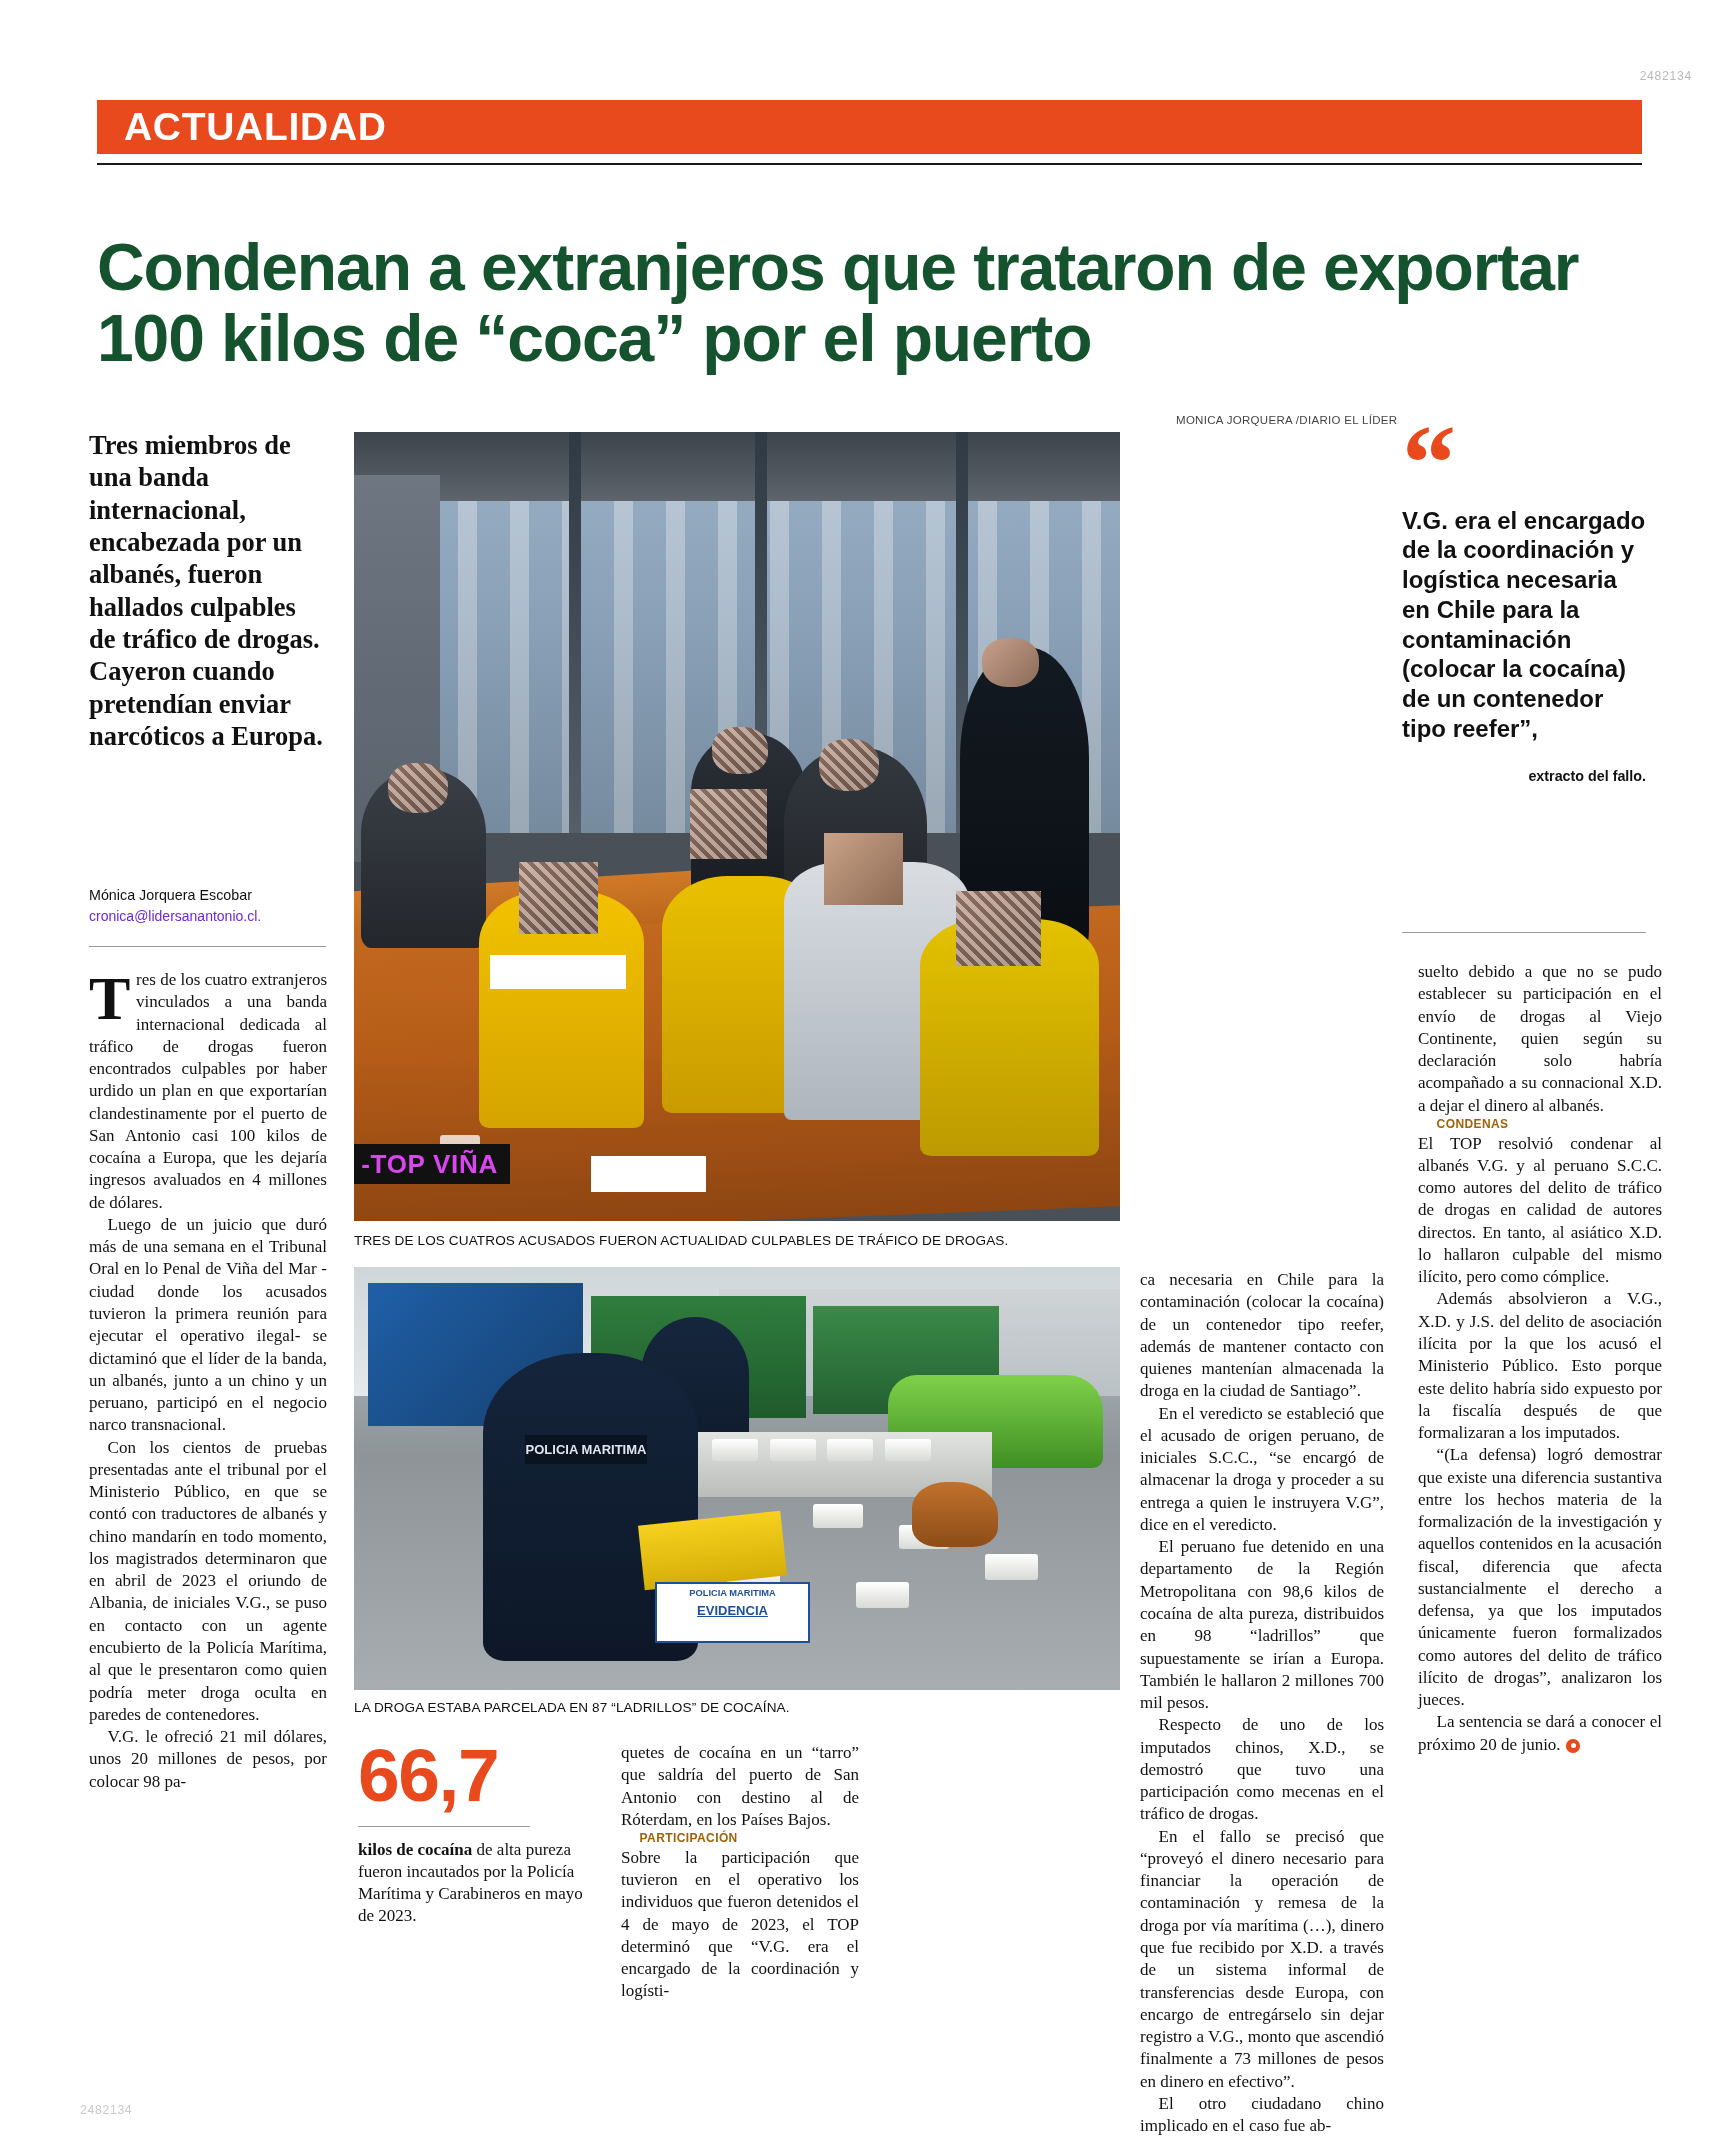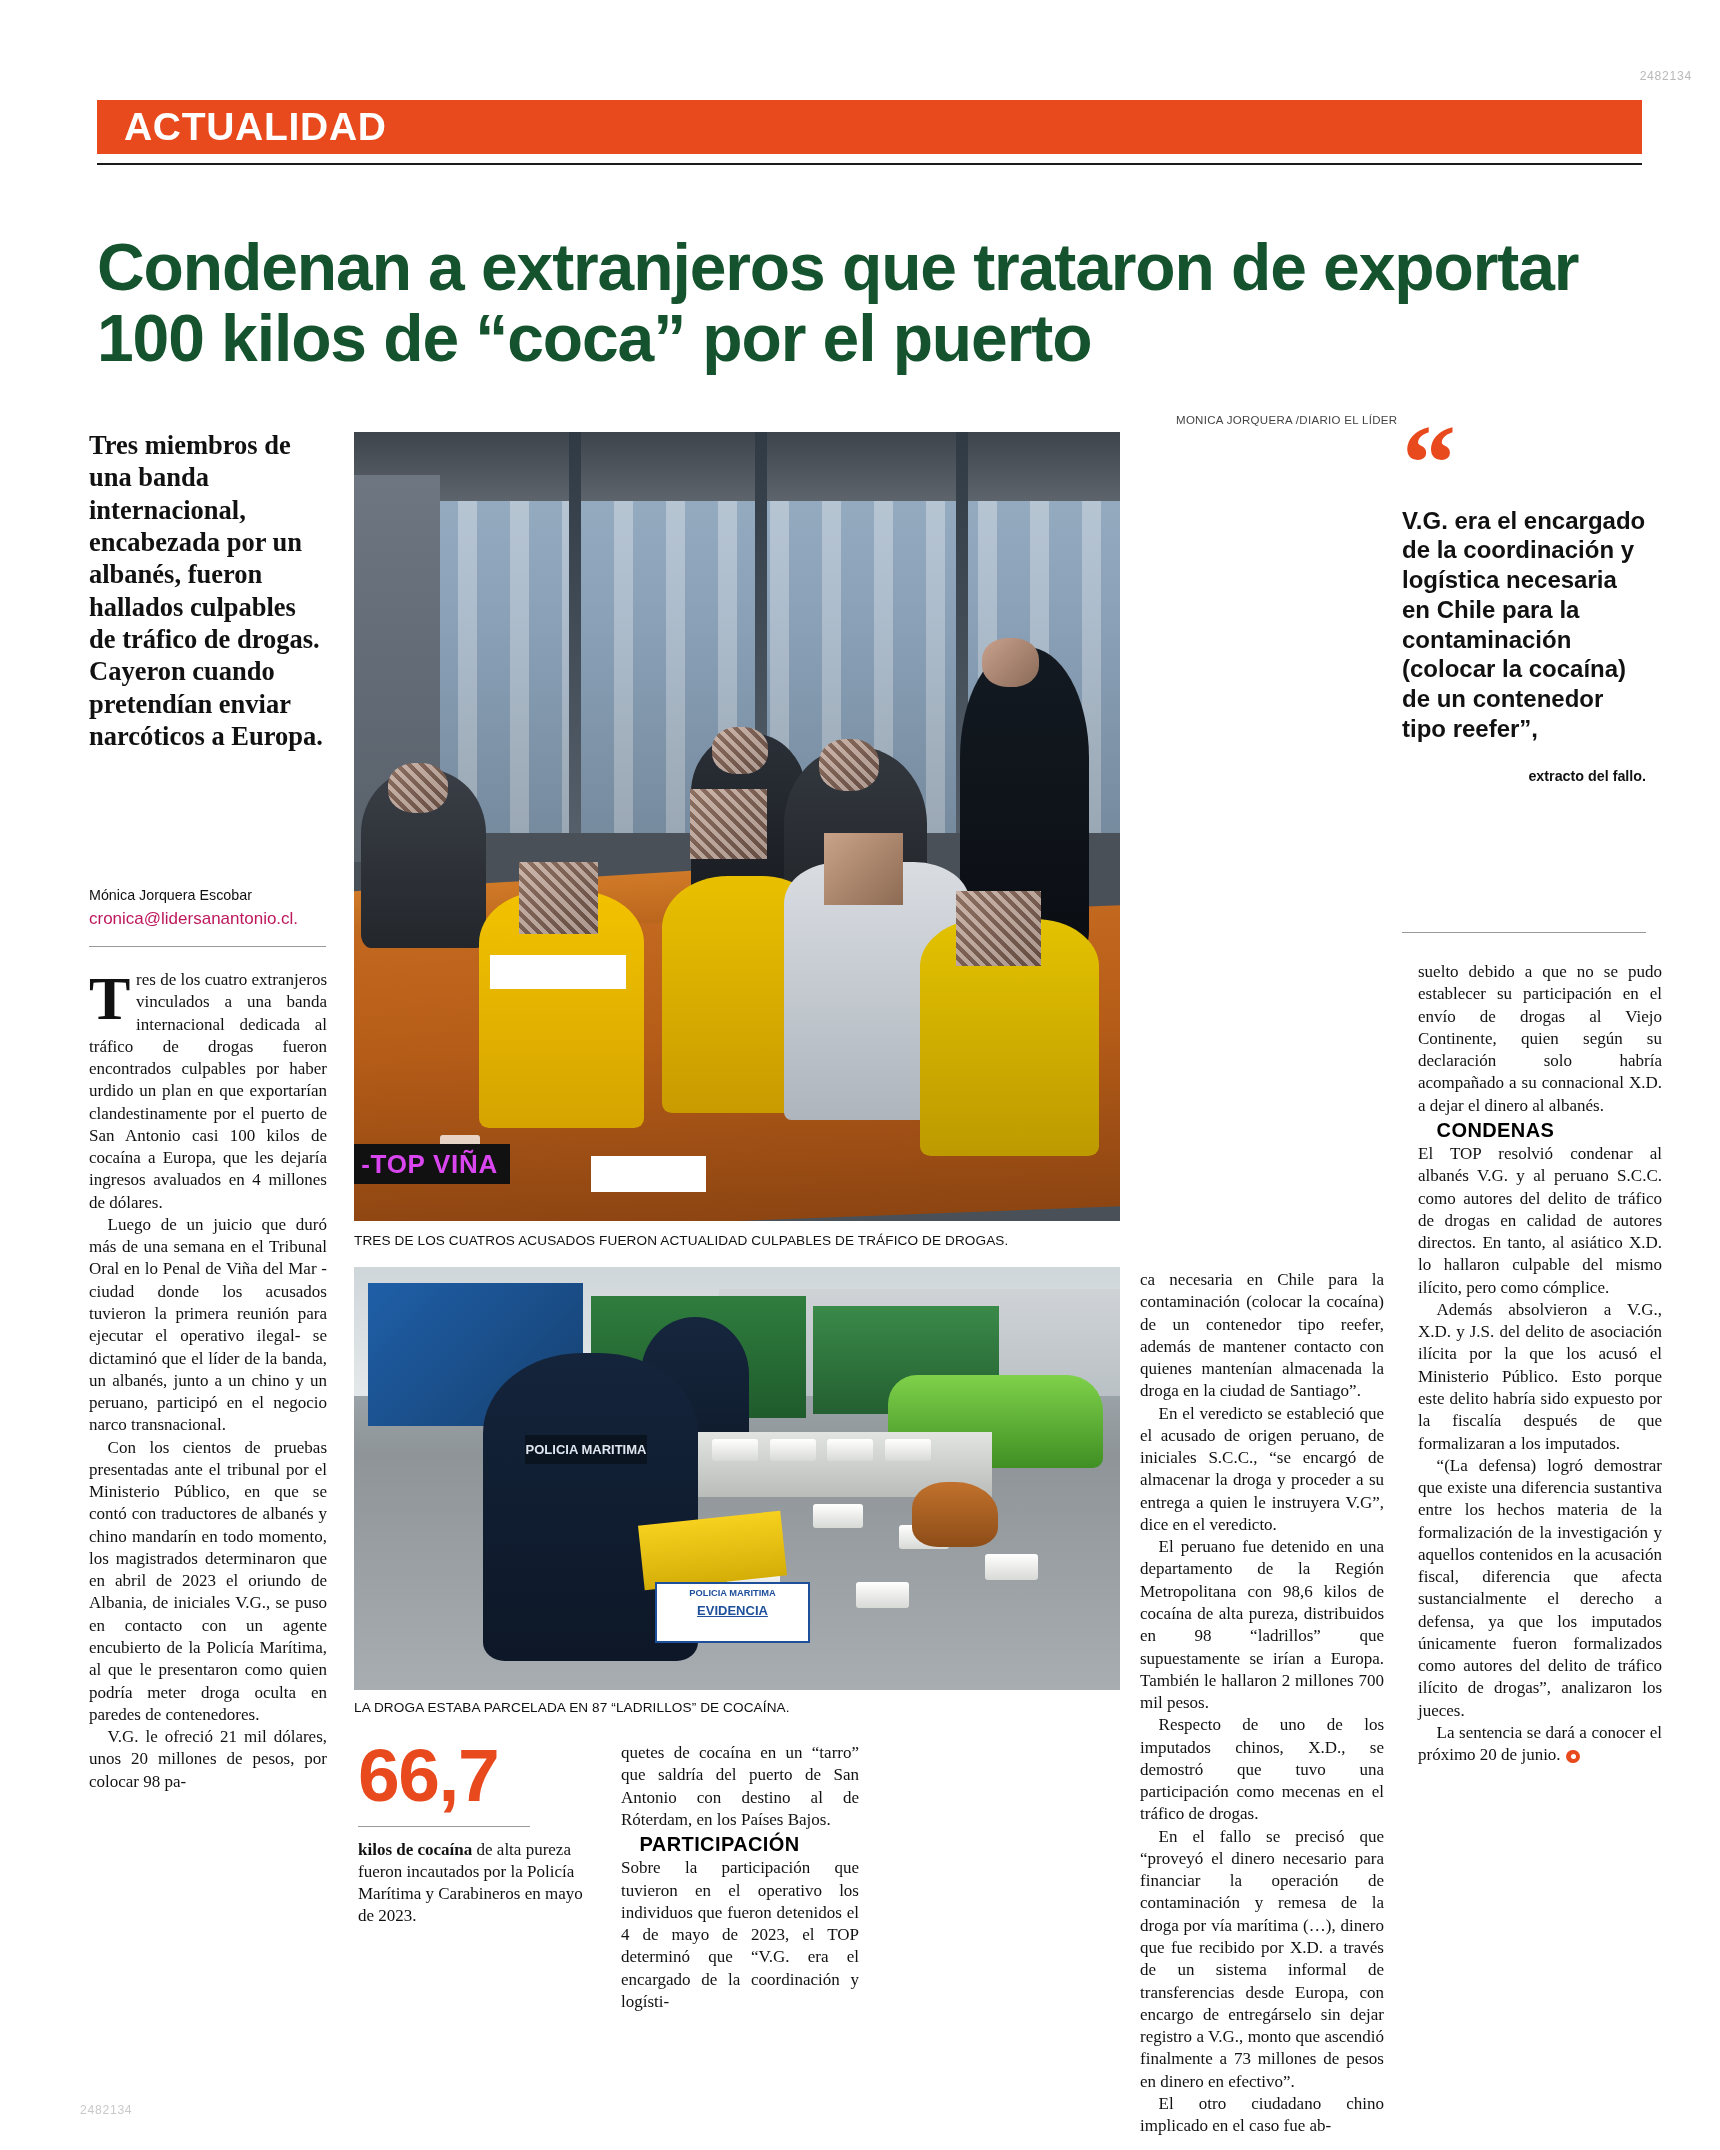--- a/index.html
+++ b/index.html
@@ -98,21 +98,21 @@
   .byline {
     position: absolute;
     left: 89px;
     top: 885px;
     width: 237px;
     font-family: "Liberation Sans", sans-serif;
     font-size: 14.3px;
     line-height: 1.5;
     color: #111;
   }
-  .byline .mail { font-size: 17px; color: #be185d; }
+  .byline .mail { font-size: 14px; color: #6d28d9; }
   .byline-rule {
     position: absolute;
     left: 89px;
     top: 946px;
     width: 237px;
     height: 1.4px;
     background: #999;
   }
 
   
@@ -305,23 +305,23 @@
     font-family: "Liberation Serif", serif;
     font-size: 17px;
     line-height: 1.3;
     color: #111;
   }
   .bignum-desc b { font-weight: bold; }
 
   .subhead {
     font-family: "Liberation Sans", sans-serif;
     font-weight: bold;
-    font-size: 20px;
+    font-size: 12px;
     letter-spacing: 0.4px;
-    color: #000000;
+    color: #a16207;
     margin: 11.5px 0 2.9px 0;
     text-indent: 0;
   }
 
   .endmark {
     display: inline-block;
     width: 13.6px; height: 13.6px;
     border-radius: 50%;
     background: #e8491d;
     vertical-align: middle;

